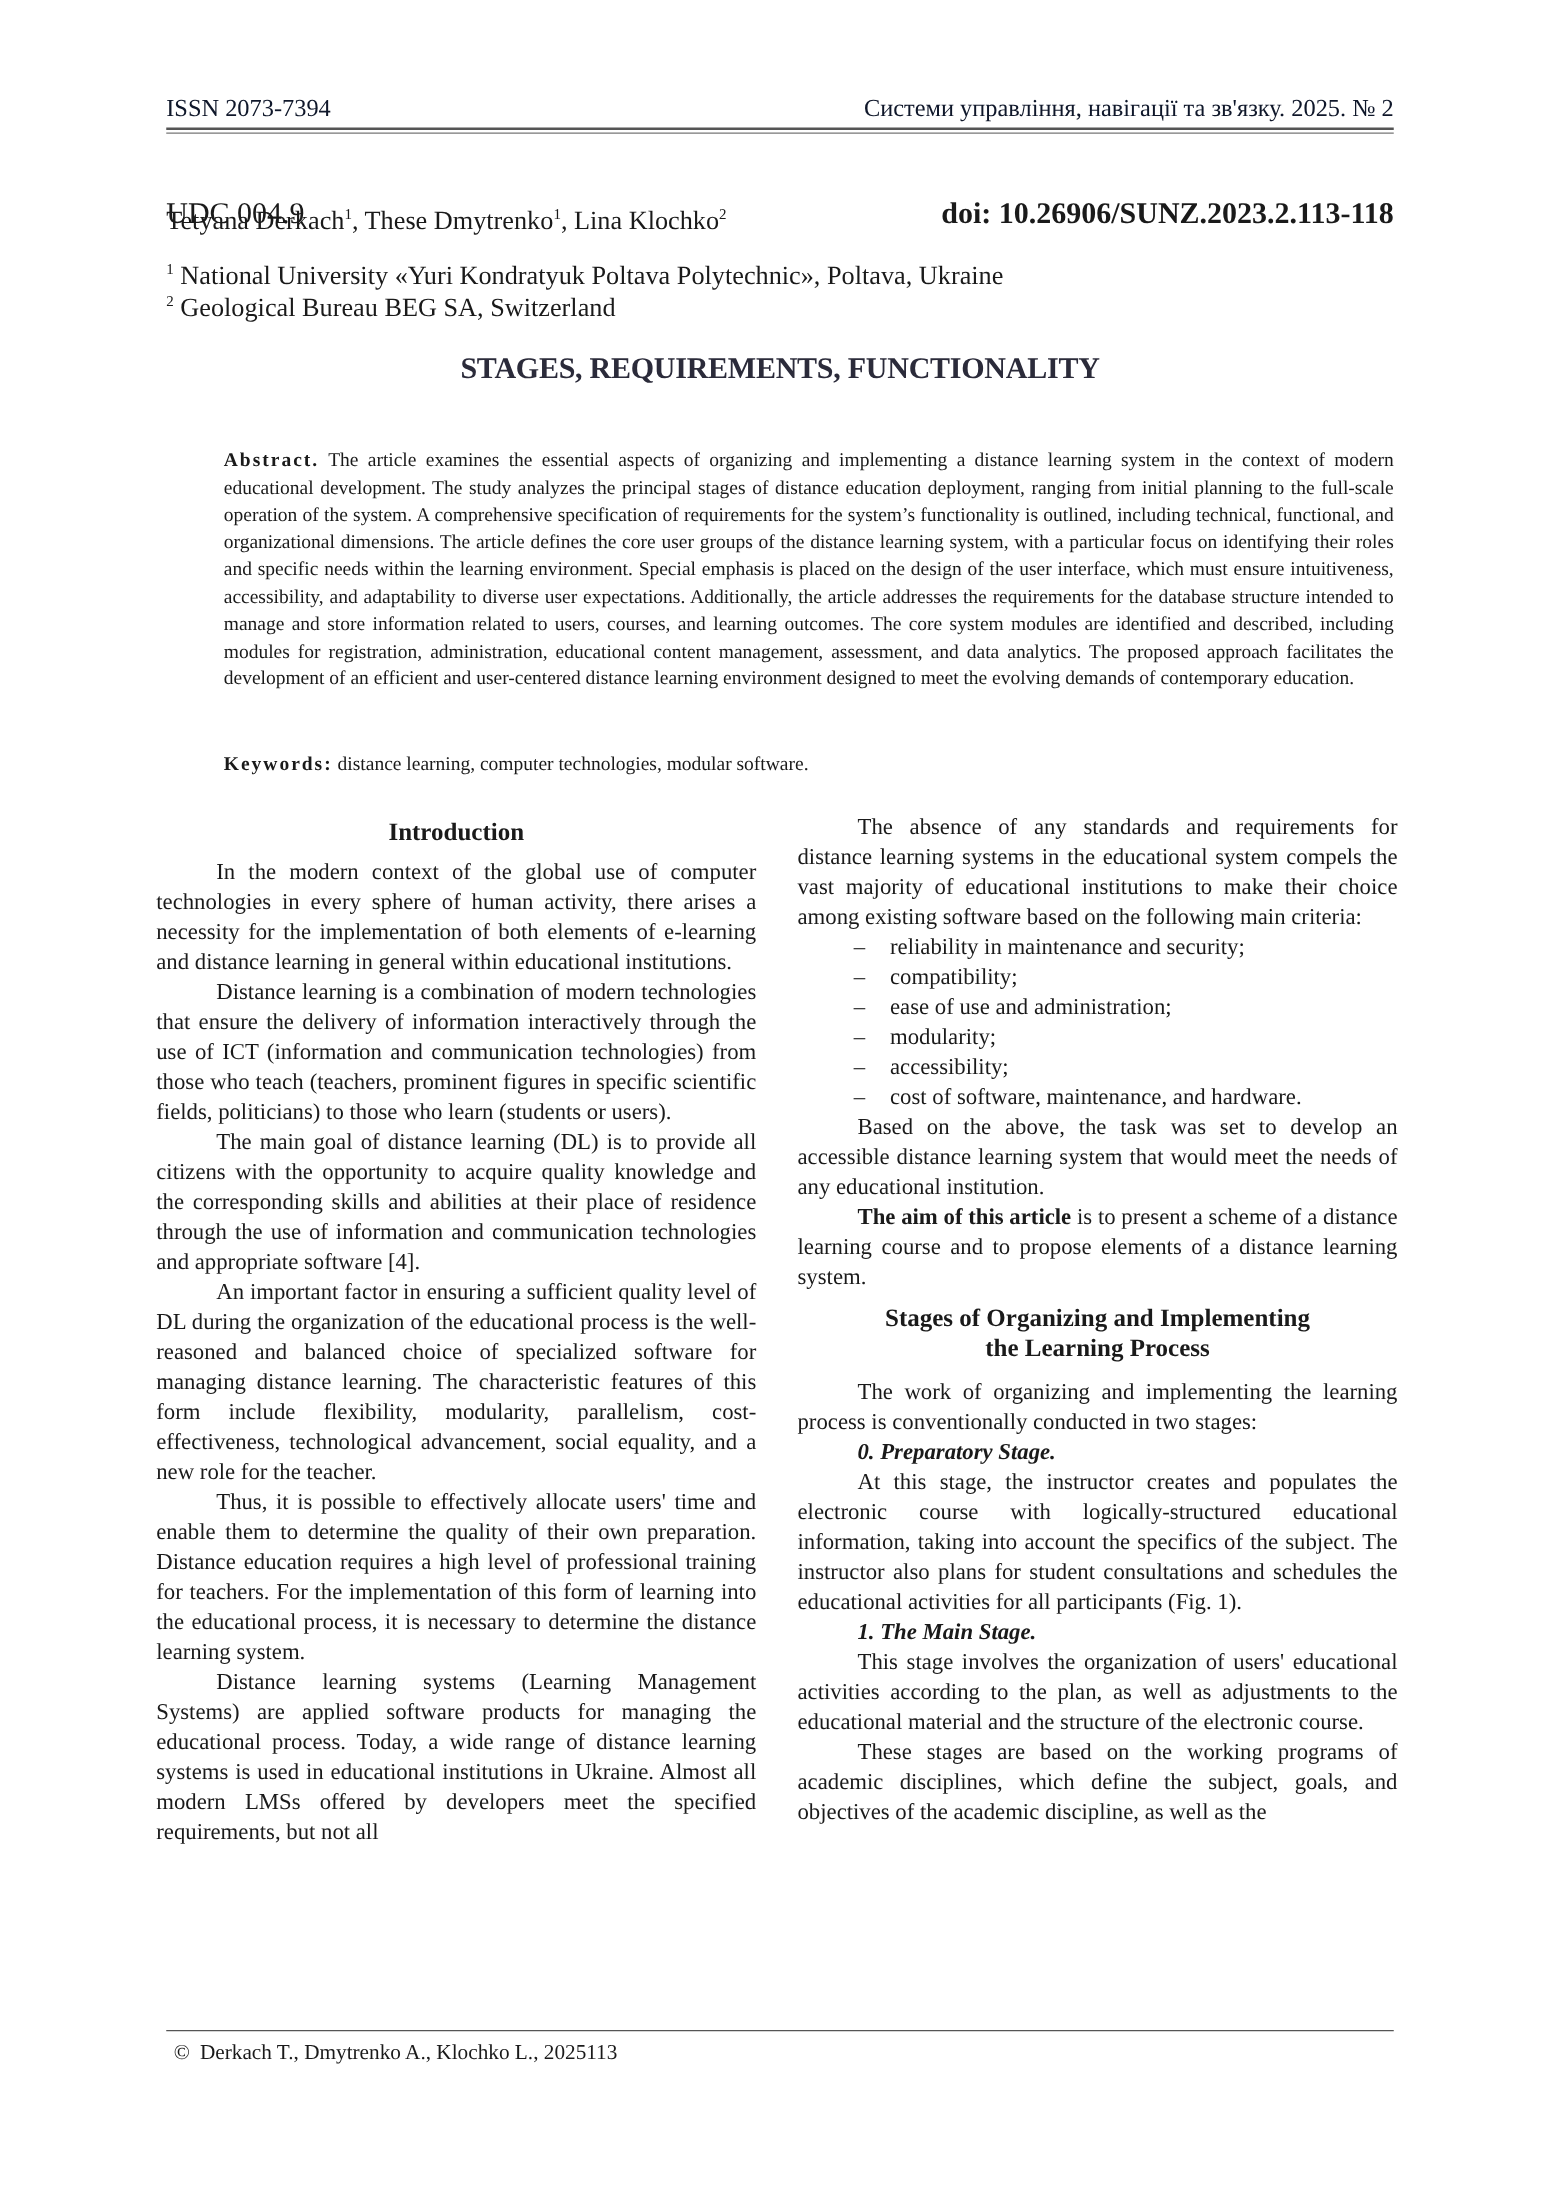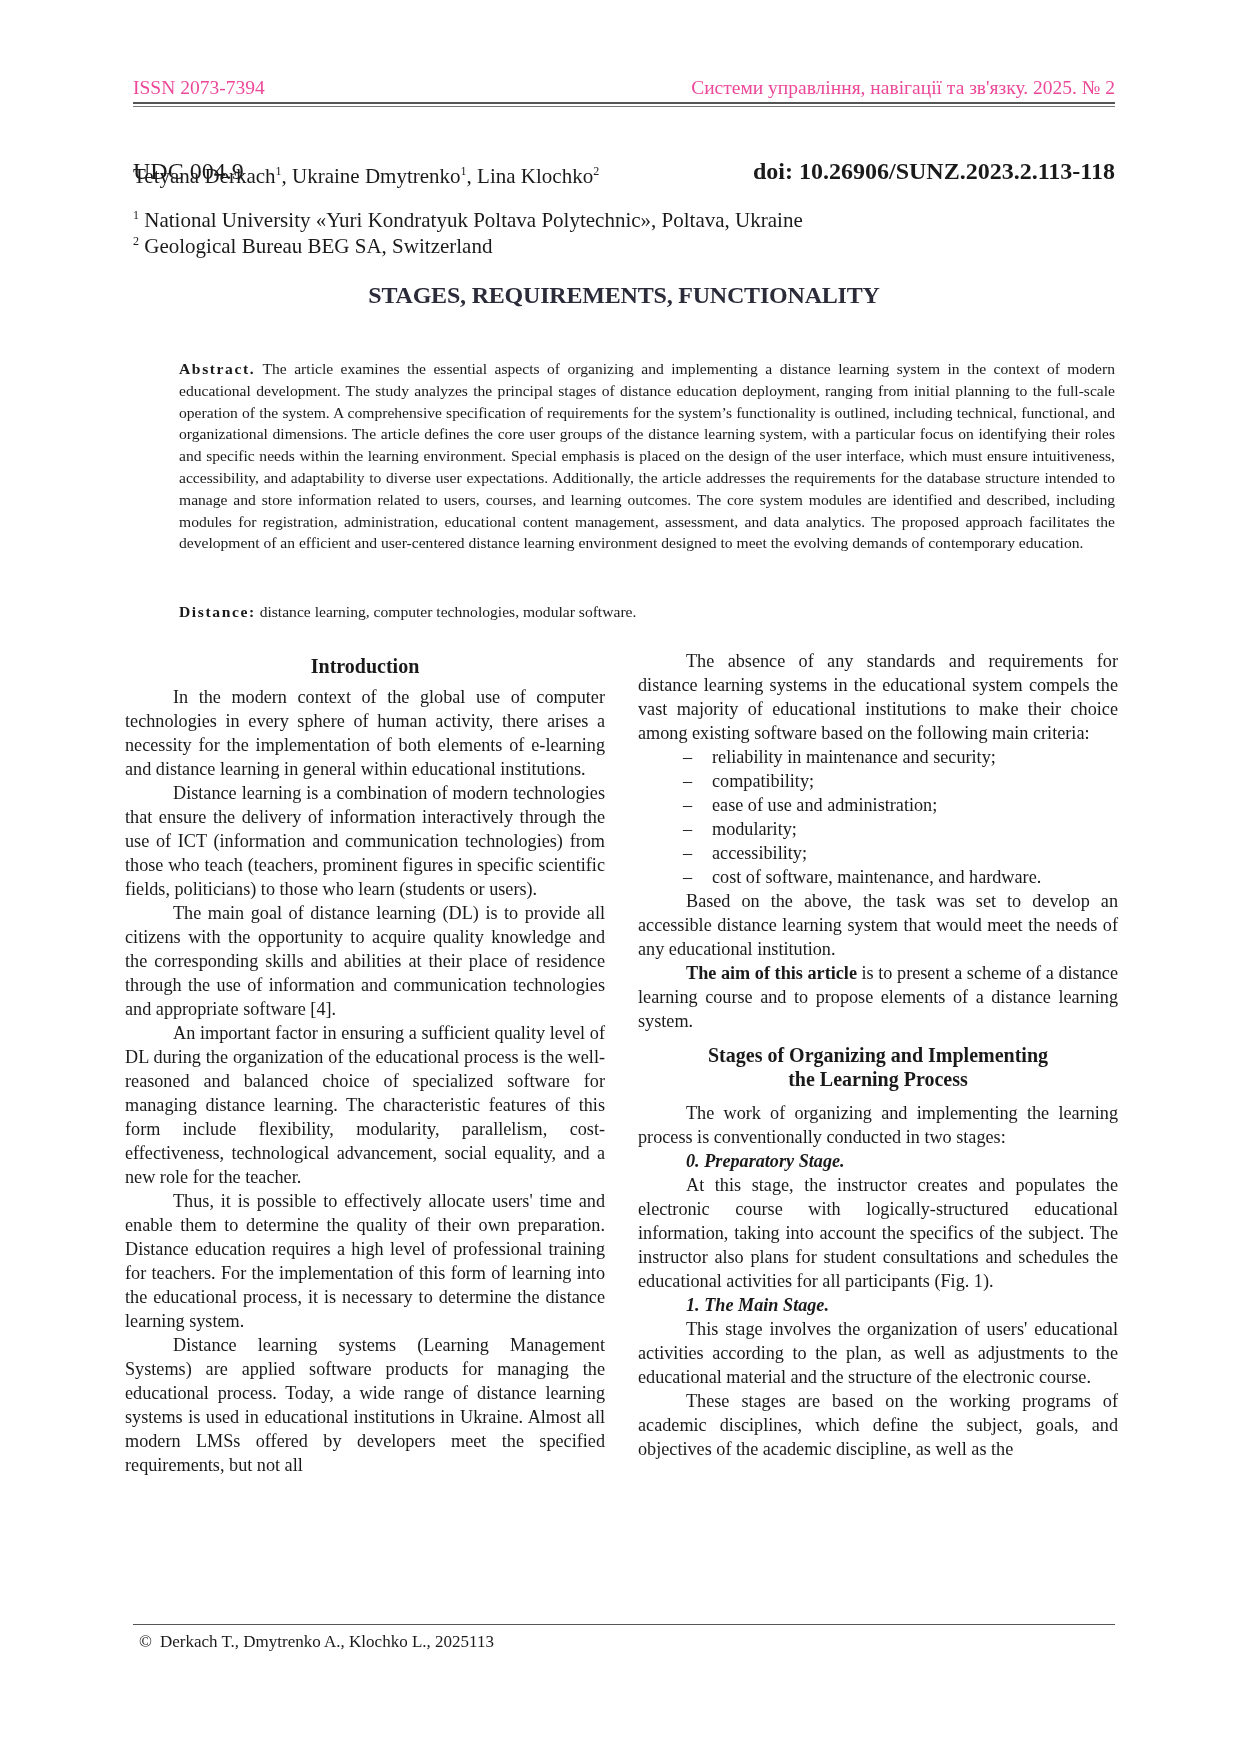--- a/index.html
+++ b/index.html
@@ -9,21 +9,21 @@
       font-family: "Liberation Serif", "DejaVu Serif", serif;
       color: #1a1a1a;
       overflow: hidden;
     }
     .page { position: absolute; left: 0; top: 0; width: 1240px; height: 1754px; }
 
     
     .run-head {
       position: absolute; left: 133px; top: 77px; width: 982px;
       display: flex; justify-content: space-between; align-items: baseline;
-      font-size: 19.5px; line-height: 22px; color: #ec4899;
+      font-size: 19.5px; line-height: 22px; color: #0f172a;
     }
     .head-rule {
       position: absolute; left: 133px; top: 102px; width: 982px; height: 5px;
       border-top: 2px solid #555; border-bottom: 1px solid #777;
     }
     .meta-row {
       position: absolute; left: 133px; top: 120px; width: 982px;
       display: flex; justify-content: space-between; align-items: baseline;
       font-size: 24px; line-height: 22px;
     }
@@ -94,39 +94,39 @@
     <span>Системи управління, навігації та зв'язку. 2025. № 2</span>
   </div>
   <div class="head-rule"></div>
 
   <div class="meta-row">
     <span>UDC 004.9</span>
     <span class="doi">doi: 10.26906/SUNZ.2023.2.113-118</span>
   </div>
 
   <div class="authors">
-    <span>Tetyana Derkach</span><sup>1</sup><span>, </span><span>Ukraine Dmytrenko</span><sup>1</sup><span>, </span><span>Lina Klochko</span><sup>2</sup>
+    <span>Tetyana Derkach</span><sup>1</sup><span>, </span><span>These Dmytrenko</span><sup>1</sup><span>, </span><span>Lina Klochko</span><sup>2</sup>
   </div>
 
   <div class="affil">
     <div><sup>1</sup>&nbsp;<span>National University «Yuri Kondratyuk Poltava Polytechnic», Poltava, Ukraine</span></div>
     <div><sup>2</sup>&nbsp;<span>Geological Bureau BEG SA, Switzerland</span></div>
   </div>
 
   <div class="title">
     <div>STAGES, REQUIREMENTS, FUNCTIONALITY</div>
   </div>
 
   <div class="abstract">
     <span class="spaced-bold">Abstract.</span>
     <span>The article examines the essential aspects of organizing and implementing a distance learning system in the context of modern educational development. The study analyzes the principal stages of distance education deployment, ranging from initial planning to the full-scale operation of the system. A comprehensive specification of requirements for the system’s functionality is outlined, including technical, functional, and organizational dimensions. The article defines the core user groups of the distance learning system, with a particular focus on identifying their roles and specific needs within the learning environment. Special emphasis is placed on the design of the user interface, which must ensure intuitiveness, accessibility, and adaptability to diverse user expectations. Additionally, the article addresses the requirements for the database structure intended to manage and store information related to users, courses, and learning outcomes. The core system modules are identified and described, including modules for registration, administration, educational content management, assessment, and data analytics. The proposed approach facilitates the development of an efficient and user-centered distance learning environment designed to meet the evolving demands of contemporary education.</span>
   </div>
 
   <div class="keywords">
-    <span class="spaced-bold">Distance:</span>
+    <span class="spaced-bold">Keywords:</span>
     <span>distance learning, computer technologies, modular software.</span>
   </div>
 
   <div class="col left">
     <h2>Introduction</h2>
     <p>In the modern context of the global use of computer technologies in every sphere of human activity, there arises a necessity for the implementation of both elements of e-learning and distance learning in general within educational institutions.</p>
     <p>Distance learning is a combination of modern technologies that ensure the delivery of information interactively through the use of ICT (information and communication technologies) from those who teach (teachers, prominent figures in specific scientific fields, politicians) to those who learn (students or users).</p>
     <p>The main goal of distance learning (DL) is to provide all citizens with the opportunity to acquire quality knowledge and the corresponding skills and abilities at their place of residence through the use of information and communication technologies and appropriate software [4].</p>
     <p>An important factor in ensuring a sufficient quality level of DL during the organization of the educational process is the well-reasoned and balanced choice of specialized software for managing distance learning. The characteristic features of this form include flexibility, modularity, parallelism, cost-effectiveness, technological advancement, social equality, and a new role for the teacher.</p>
     <p>Thus, it is possible to effectively allocate users' time and enable them to determine the quality of their own preparation. Distance education requires a high level of professional training for teachers. For the implementation of this form of learning into the educational process, it is necessary to determine the distance learning system.</p>

